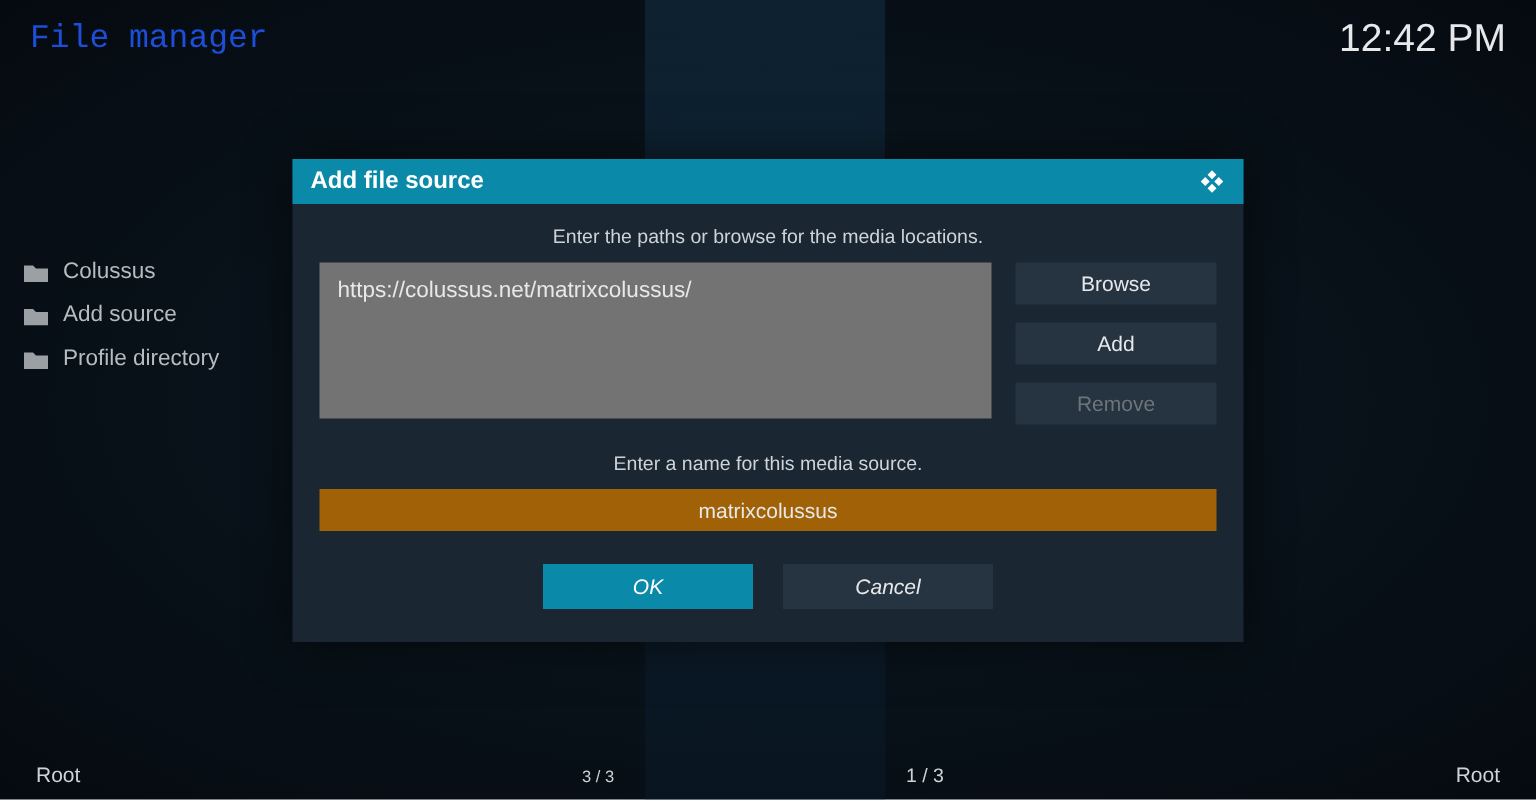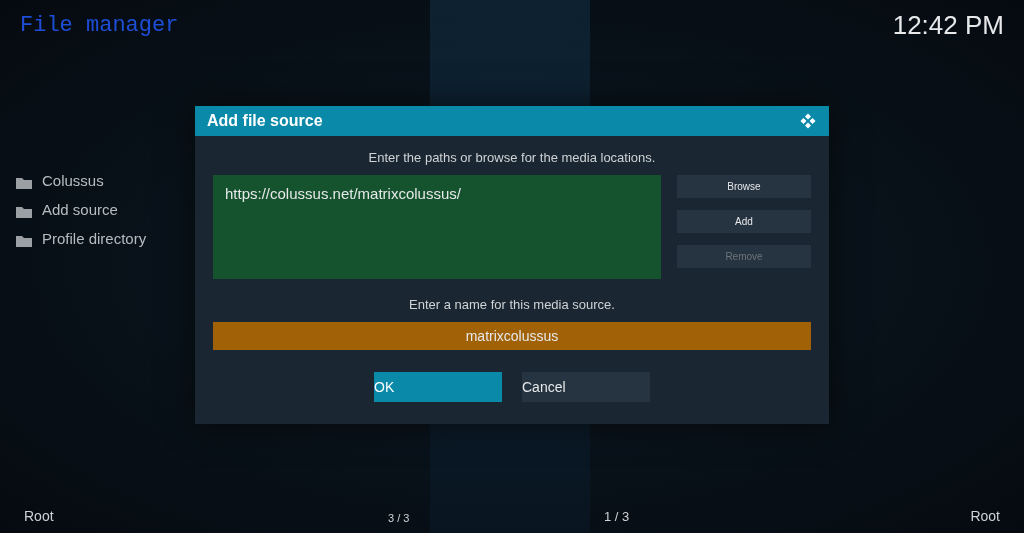--- a/index.html
+++ b/index.html
@@ -49,36 +49,36 @@
       background: #0a8aa8; color:#fff;
       display:flex; justify-content:space-between; align-items:center;
       padding: 6px 12px; font-size:16px; font-weight:bold;
     }
     .kodi-icon { width:18px; height:18px; }
     .kodi-icon svg { width:18px; height:18px; fill:#fff;}
     .dialog-body { padding: 8px 18px 22px; border-radius: 13px; }
     .prompt { text-align:center; font-size:13px; color:#cfd3d6; margin:6px 0 10px;}
     .path-row { display:flex; gap:16px;}
     .path-box {
-      flex: 1; background:#14532d; height:104px; padding:10px 12px;
+      flex: 1; background:#737373; height:104px; padding:10px 12px;
       font-size:15px; color:#e6e8ea;
     }
     .side-buttons { width:134px; display:flex; flex-direction:column; gap:12px;}
     .btn {
       background:#263340; color:#e6e8ea; text-align:center;
-      padding:6px 0; font-size:10px; cursor:pointer;
+      padding:6px 0; font-size:14px; cursor:pointer;
     }
     .btn.disabled { color:#6d7579; cursor:default;}
     .name-prompt { text-align:center; font-size:13px; margin:18px 0 10px;}
     .name-input {
       background:#a16207; text-align:center; padding:6px 8px;
       font-size:14px; color:#e6e8ea;
     }
     .action-row { display:flex; gap:20px; justify-content:center; margin-top:22px;}
-    .action-btn { width:128px; padding:7px 0; text-align:left; font-size:14px; cursor:pointer;}
+    .action-btn { width:140px; padding:7px 0; text-align:center; font-size:14px; cursor:pointer;font-style:italic;}
     .ok-btn { background:#0a8aa8; color:#fff;}
     .cancel-btn { background:#263340; color:#e6e8ea;}
   </style>
 </head>
 <body>
 
 <div class="center-stripe"></div>
 
 <div class="header">
   <div class="title">File manager</div>

